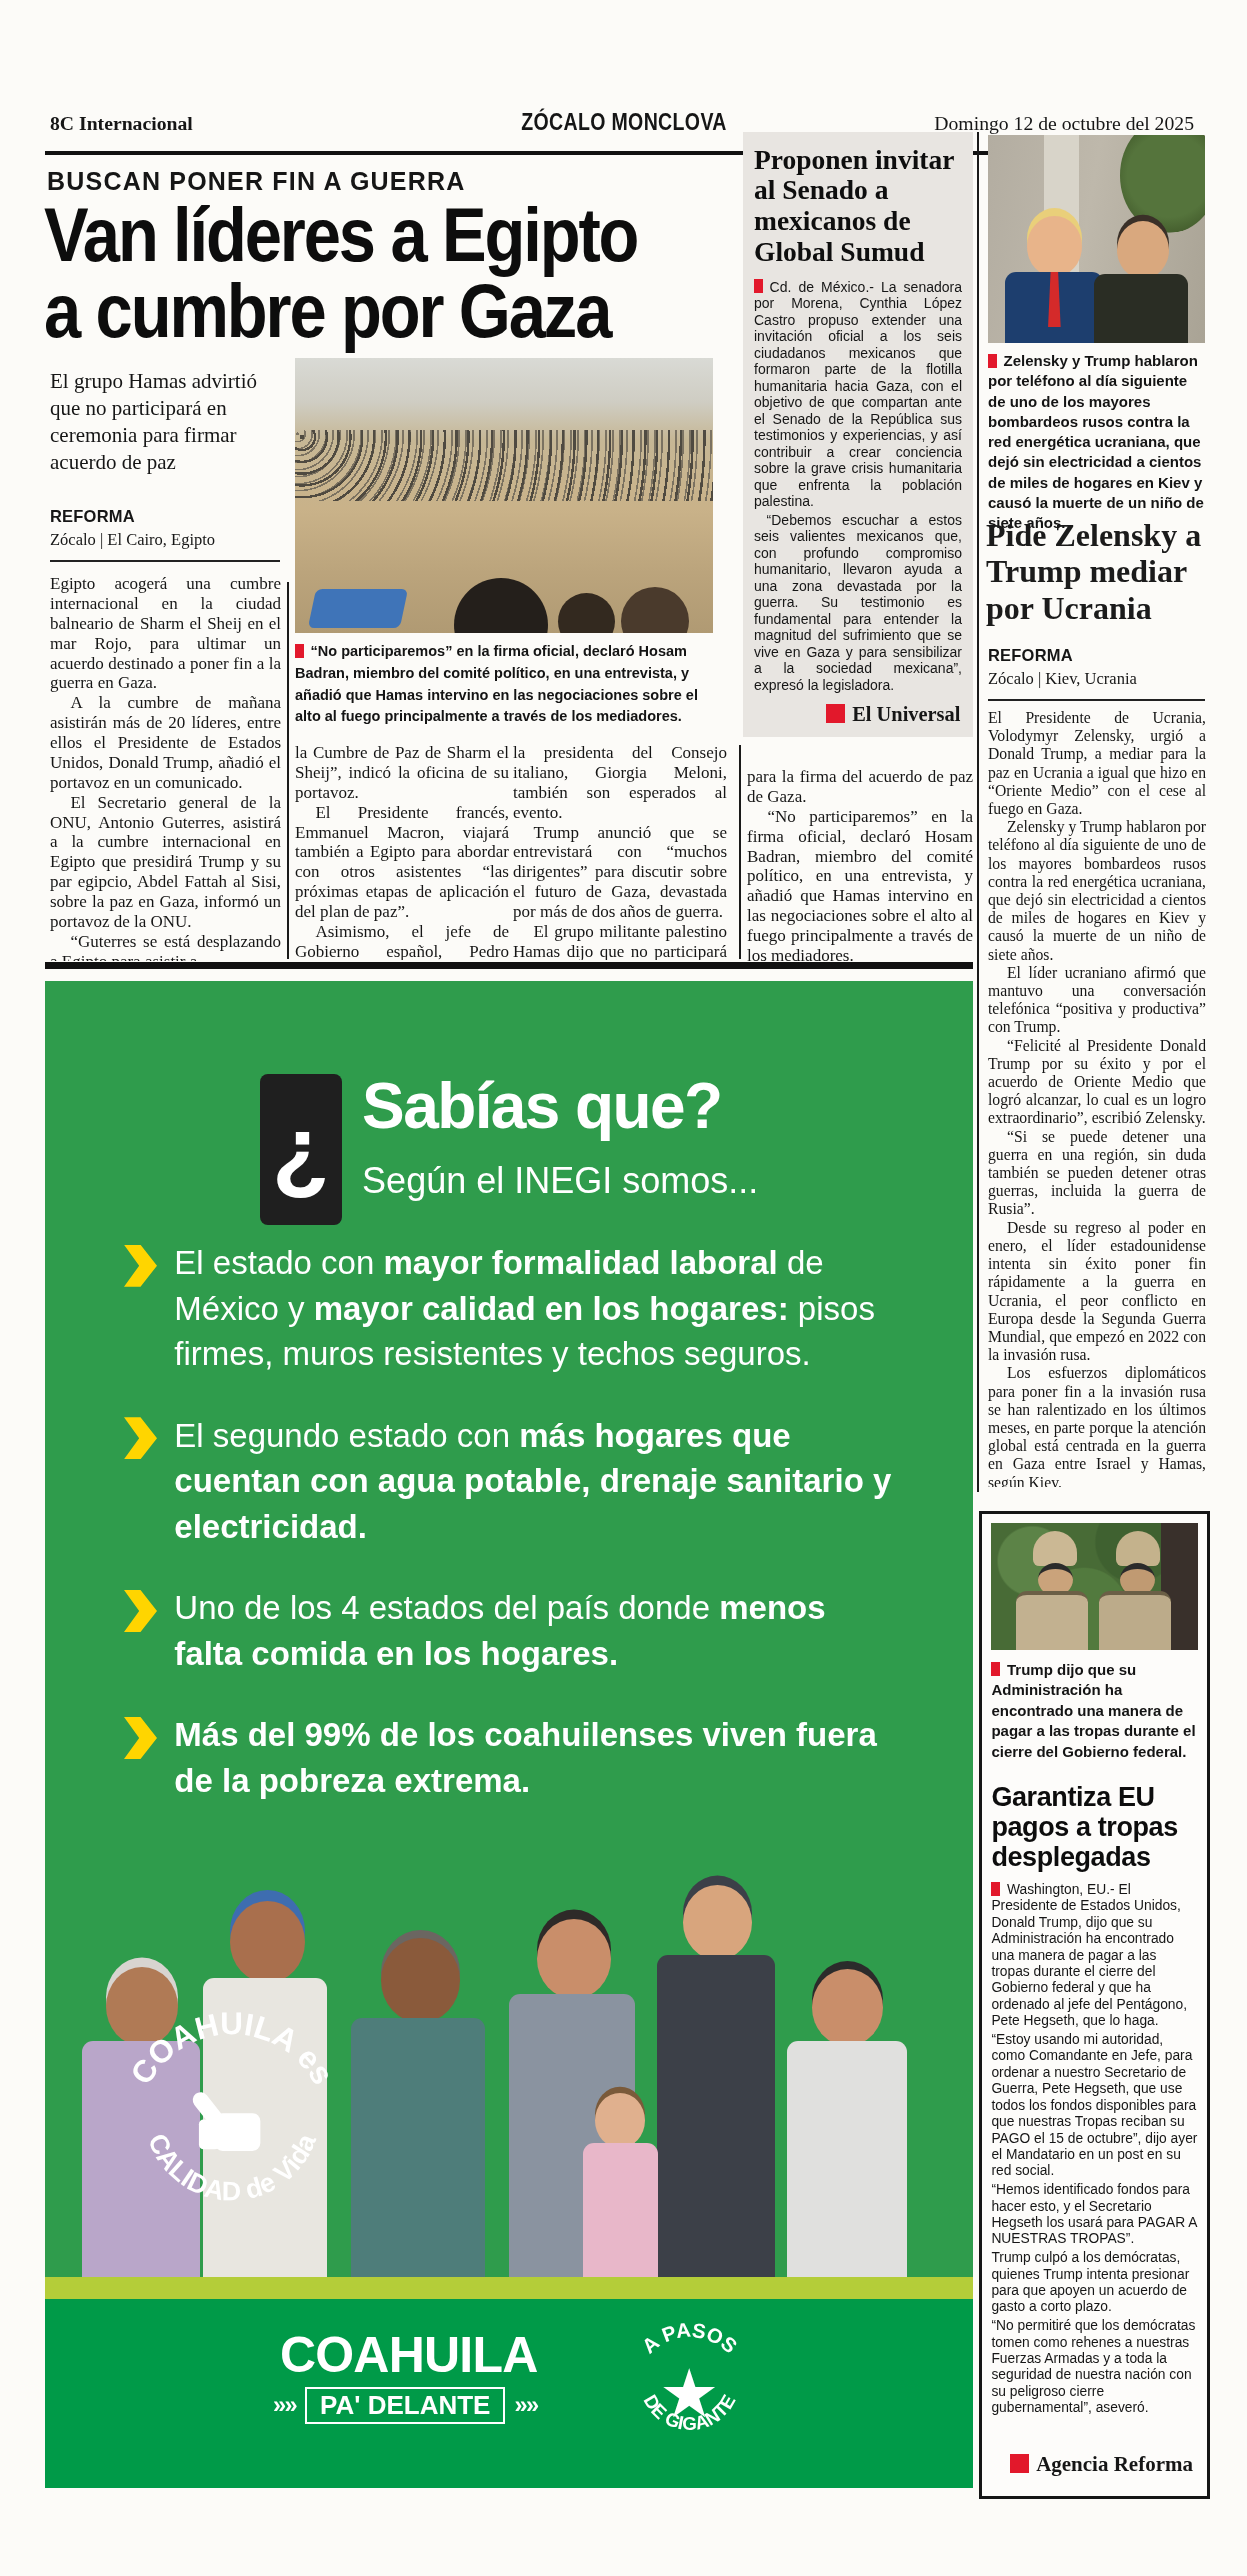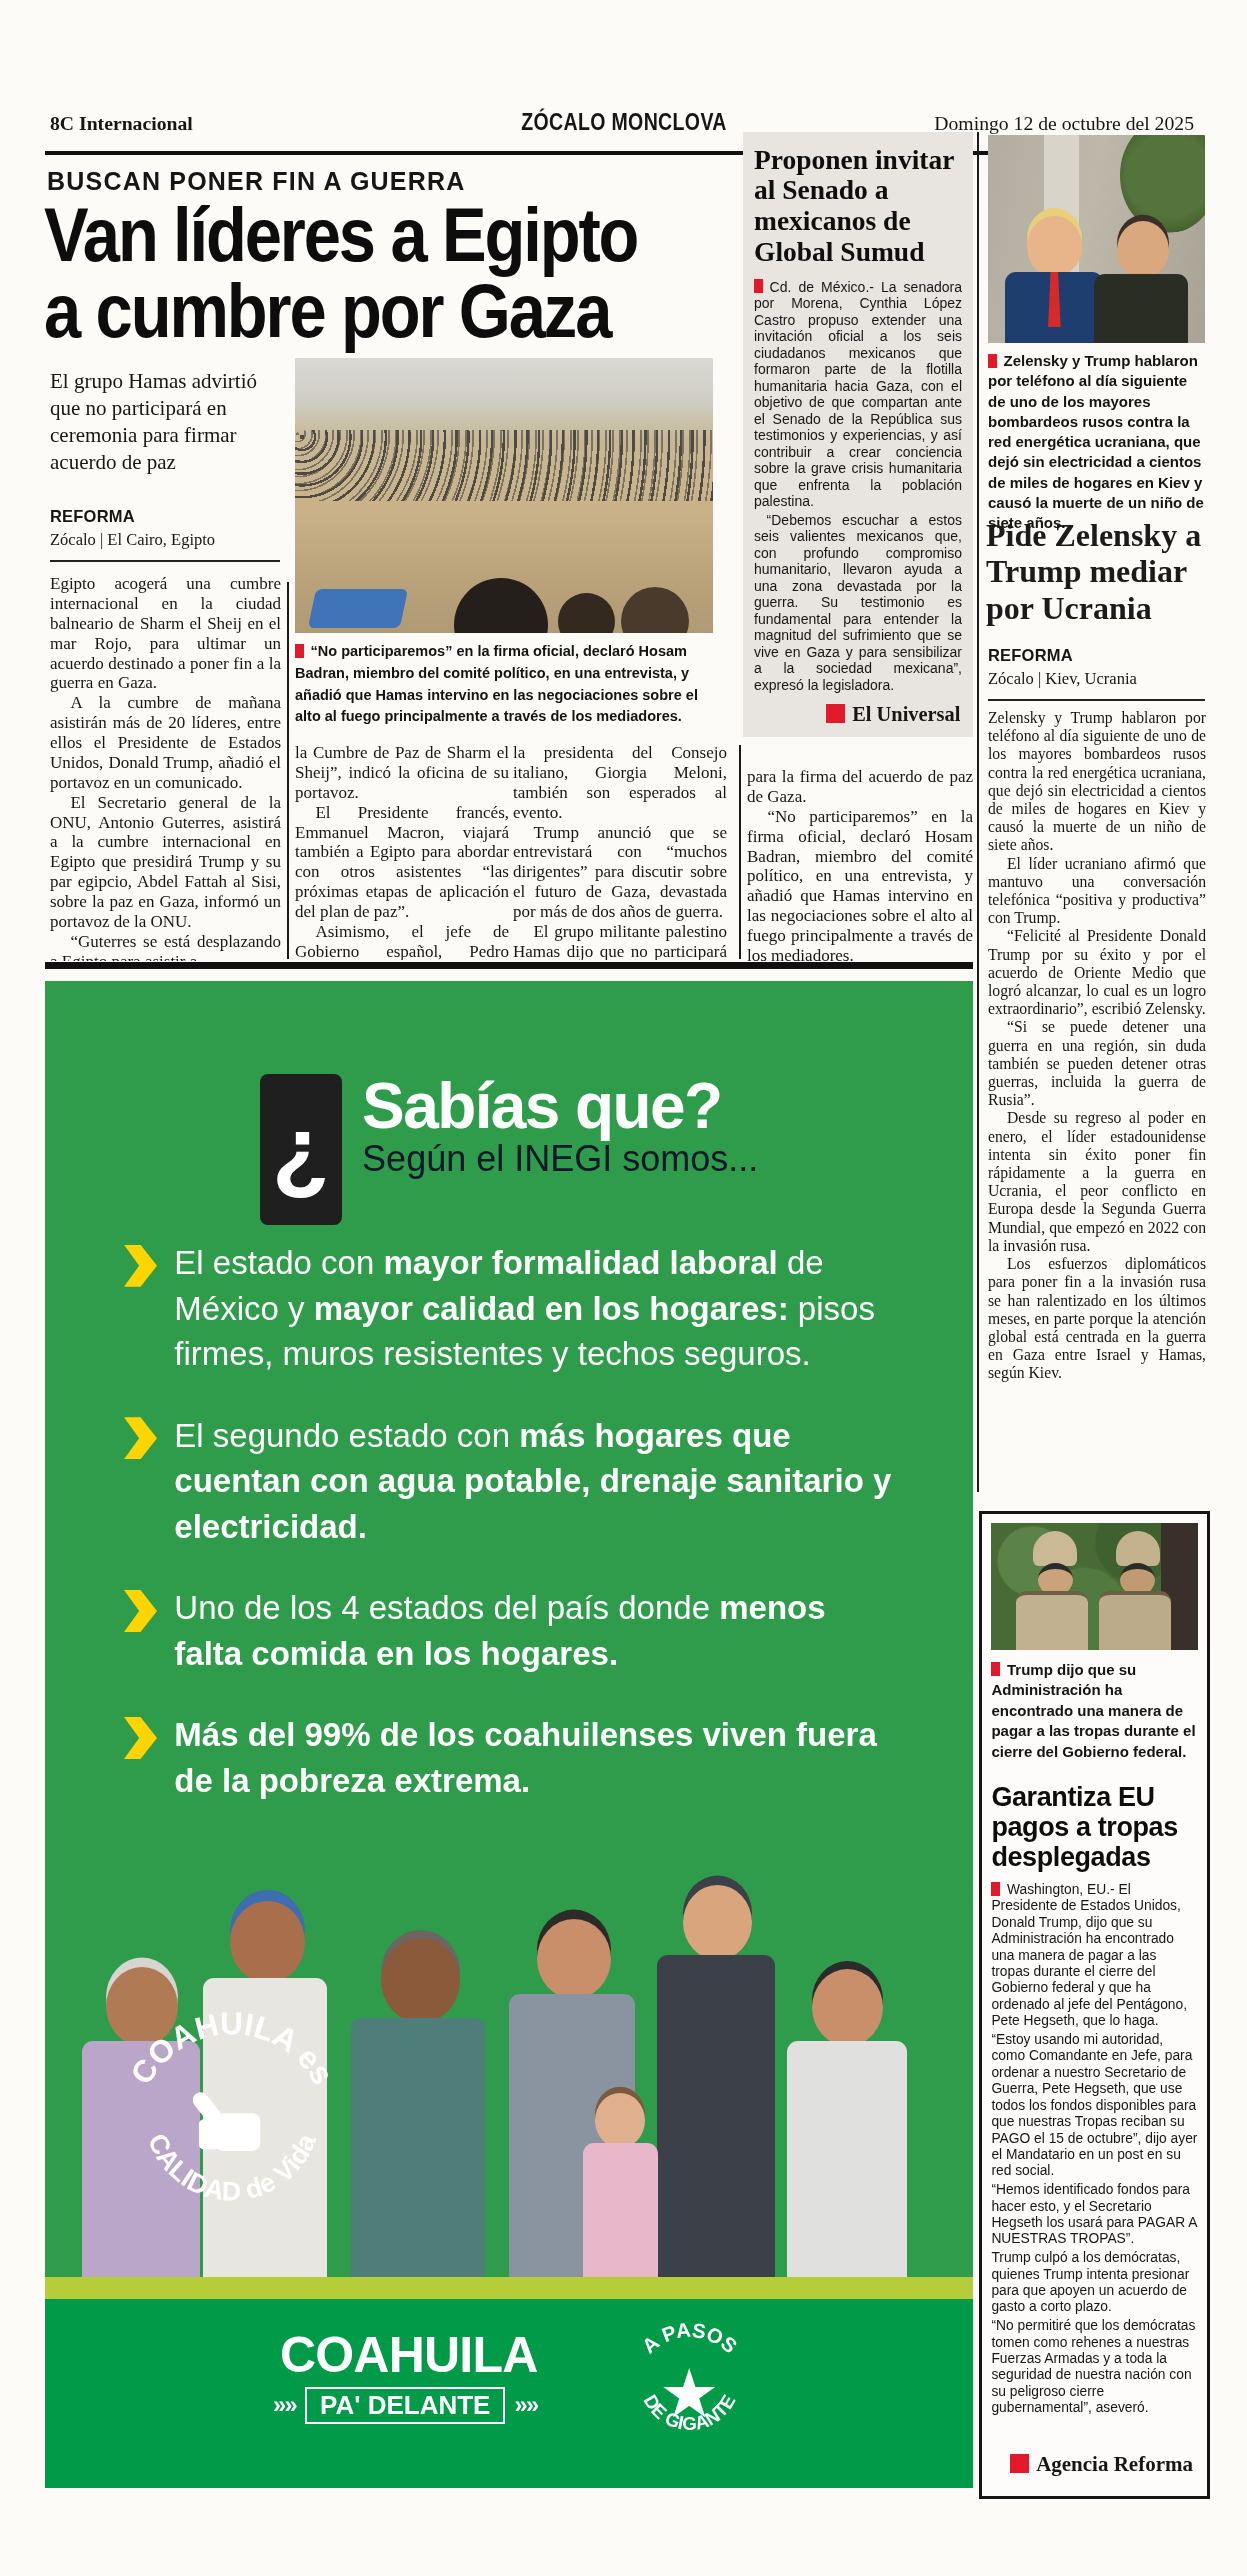--- a/index.html
+++ b/index.html
@@ -79,21 +79,21 @@
 
   
   .rule-black{left:45px;top:962px;width:928px;height:7px;background:#111;}
 
   
   .ad{left:45px;top:981px;width:928px;height:1507px;background:#2f9c4c;overflow:hidden;}
   .ad-header{position:absolute;left:0;right:0;top:93px;display:flex;justify-content:center;align-items:flex-start;gap:20.4px;}
   .qbox{width:82px;height:151px;background:#1f1f1f;border-radius:7.9px;display:flex;align-items:center;justify-content:center;}
   .qbox span{color:#fff;font:bold 94px "Liberation Sans",sans-serif;line-height:1;}
   .ad-title{color:#ffffff;font:bold 64px "Liberation Sans",sans-serif;letter-spacing:-1.6px;line-height:1.0;}
-  .ad-sub{color:#0f172a;font:36px "Liberation Sans",sans-serif;margin-top:0;}
+  .ad-sub{color:#ffffff;font:36px "Liberation Sans",sans-serif;margin-top:22px;}
   .ad-bullets{position:absolute;left:79px;top:259px;width:778px;}
   .ad-bullet{display:flex;gap:17.3px;margin-bottom:36px;}
   .chev{flex:0 0 33px;height:42px;margin-top:4.7px;background:#ffd500;
         clip-path:polygon(0 0,50% 0,100% 50%,50% 100%,0 100%,46% 50%);}
   .ad-bullet p{margin:0;color:#fff;font:33px "Liberation Sans",sans-serif;line-height:1.38;}
   .ad-bullet p b{font-weight:bold;}
   .ad-people{position:absolute;left:0;right:0;top:830px;height:466px;}
   .ad-band{position:absolute;left:0;right:0;top:1296px;height:22px;background:#b4cd39;}
   .ad-footer{position:absolute;left:0;right:0;top:1318px;bottom:0;background:#009a48;}
   .logo-co{position:absolute;left:228px;top:27px;text-align:right;}
@@ -194,20 +194,21 @@
   <div class="abs caption" style="left:988px;top:351px;width:217px;font-size:15px;line-height:1.35;">
     <span class="sq"></span><span>Zelensky y Trump hablaron por teléfono al día siguiente de uno de los mayores bombardeos rusos contra la red energética ucraniana, que dejó sin electricidad a cientos de miles de hogares en Kiev y causó la muerte de un niño de siete años.</span>
   </div>
   <div class="abs z-head" style="left:986px;top:517px;width:222px;">Pide Zelensky a Trump mediar por Ucrania</div>
   <div class="abs" style="left:988px;top:646px;width:217px;">
     <div class="agency">REFORMA</div>
     <div class="loc">Zócalo | Kiev, Ucrania</div>
     <div class="byrule"></div>
   </div>
   <div class="abs small-col" style="left:988px;top:709px;width:218px;height:778px;">
+      <p>El Presidente de Ucrania, Volodymyr Zelensky, urgió a Donald Trump, a mediar para la paz en Ucrania a igual que hizo en “Oriente Medio” con el cese al fuego en Gaza.</p>
       <p>Zelensky y Trump hablaron por teléfono al día siguiente de uno de los mayores bombardeos rusos contra la red energética ucraniana, que dejó sin electricidad a cientos de miles de hogares en Kiev y causó la muerte de un niño de siete años.</p>
       <p>El líder ucraniano afirmó que mantuvo una conversación telefónica “positiva y productiva” con Trump.</p>
       <p>“Felicité al Presidente Donald Trump por su éxito y por el acuerdo de Oriente Medio que logró alcanzar, lo cual es un logro extraordinario”, escribió Zelensky.</p>
       <p>“Si se puede detener una guerra en una región, sin duda también se pueden detener otras guerras, incluida la guerra de Rusia”.</p>
       <p>Desde su regreso al poder en enero, el líder estadounidense intenta sin éxito poner fin rápidamente a la guerra en Ucrania, el peor conflicto en Europa desde la Segunda Guerra Mundial, que empezó en 2022 con la invasión rusa.</p>
       <p>Los esfuerzos diplomáticos para poner fin a la invasión rusa se han ralentizado en los últimos meses, en parte porque la atención global está centrada en la guerra en Gaza entre Israel y Hamas, según Kiev.</p>
     </div>
 
   <div class="abs rule-black"></div>
 

